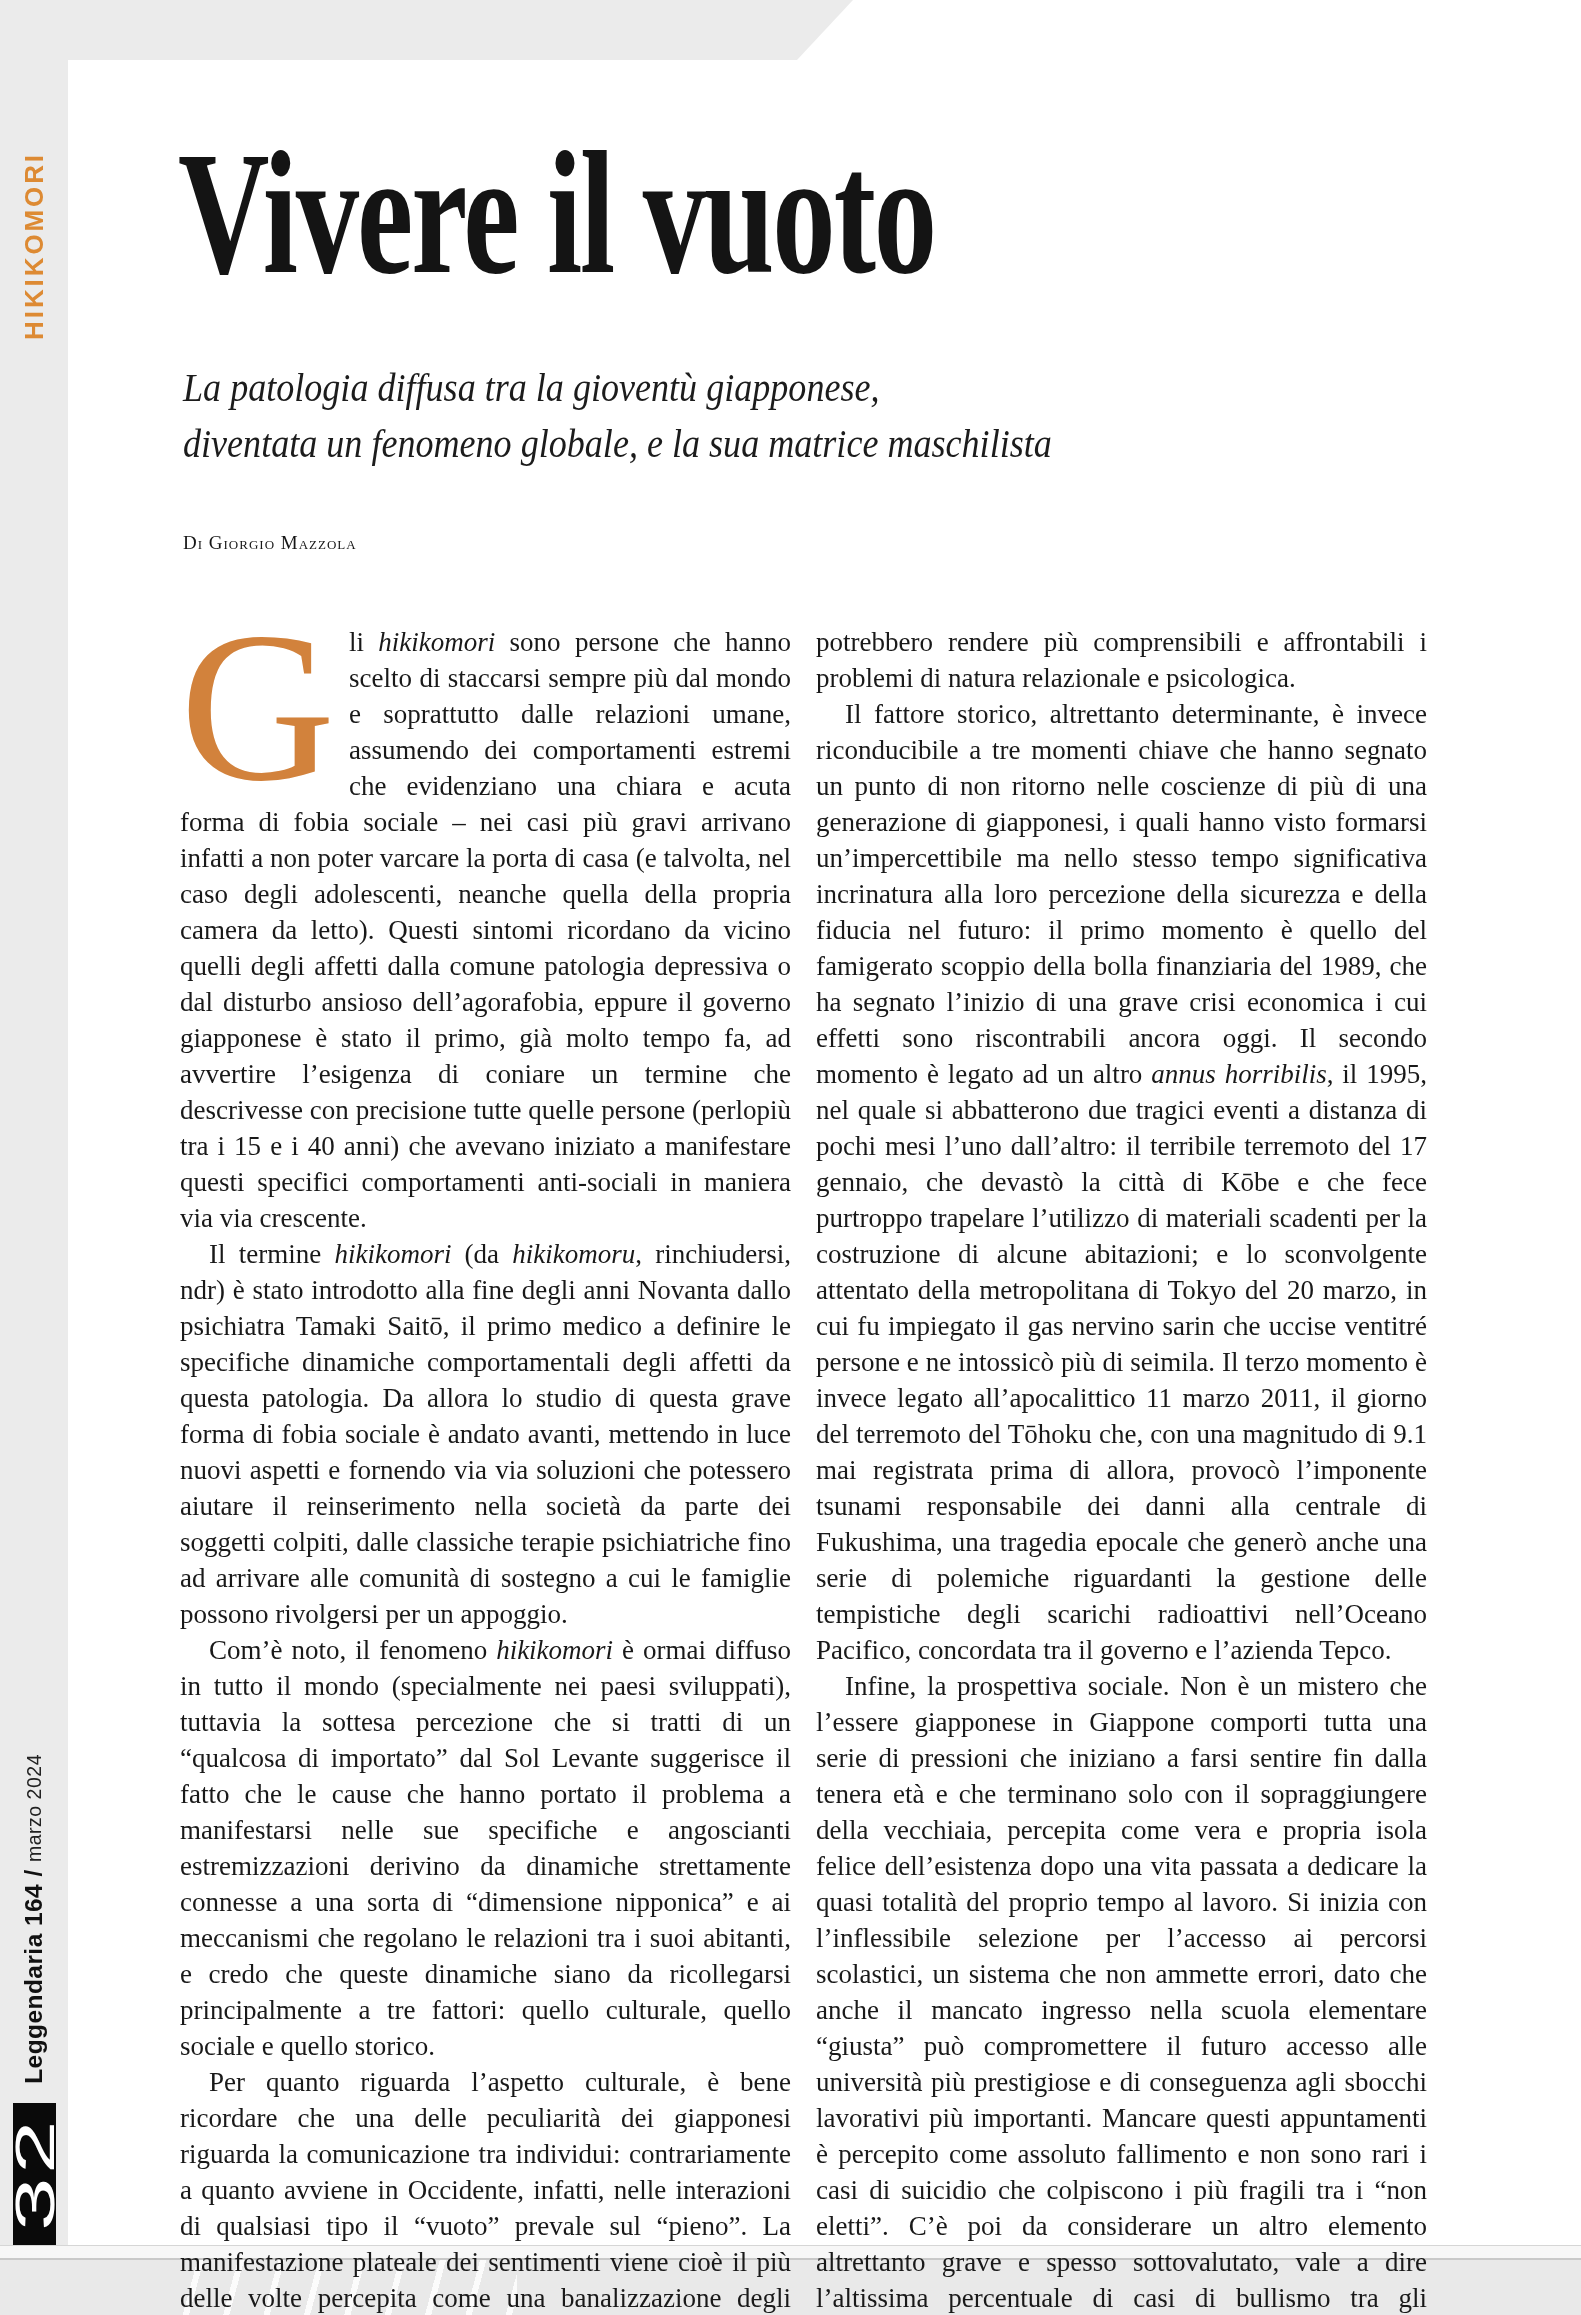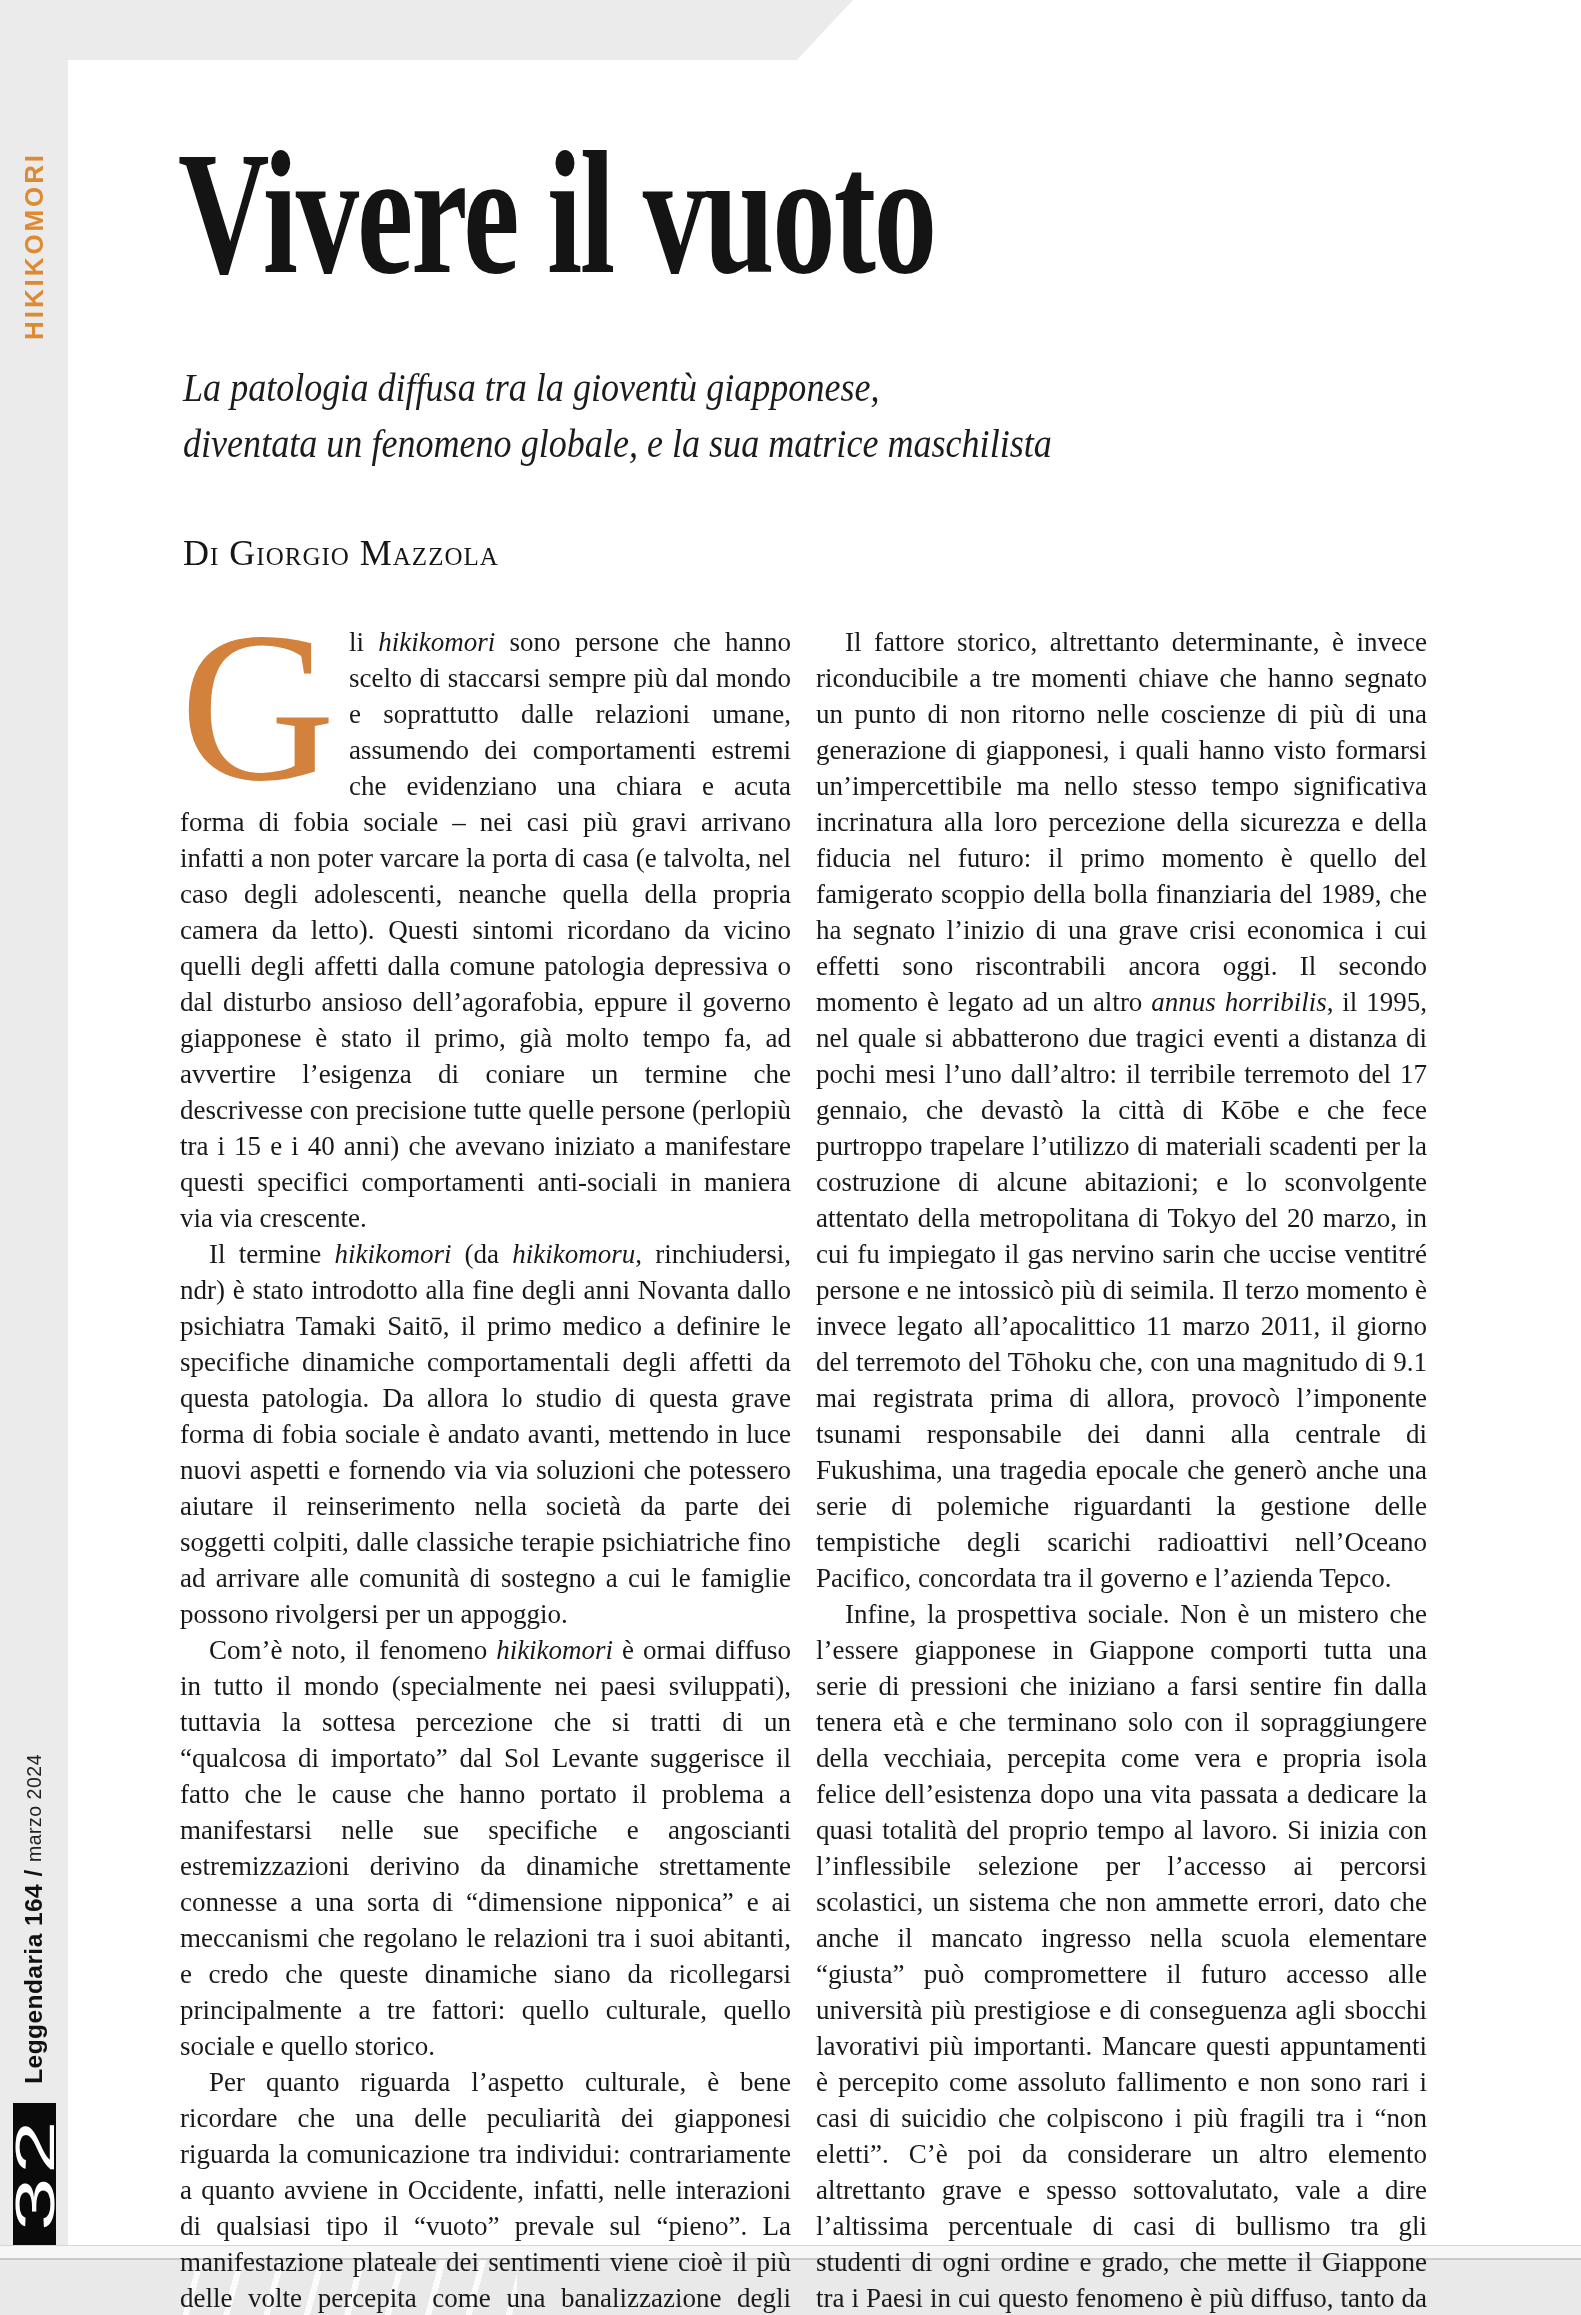--- a/index.html
+++ b/index.html
@@ -38,21 +38,21 @@
                     background:repeating-linear-gradient(105deg,
                       rgba(255,255,255,0) 0 33px, rgba(255,255,255,0.85) 33px 39px); }
 
   
   .title { position:absolute; left:178px; top:125px; font-size:176px; line-height:1;
            letter-spacing:-2.9px; color:#141414; white-space:nowrap;
            transform:scaleX(0.72); transform-origin:left top; }
   .subtitle { position:absolute; left:183px; top:359px; font-style:italic; font-size:41px;
               line-height:56px; color:#1c1c1c; transform:scaleX(0.88); transform-origin:left top;
               white-space:nowrap; }
-  .byline { position:absolute; left:183px; top:532px; font-variant:small-caps; font-size:36px;
+  .byline { position:absolute; left:183px; top:532px; font-variant:small-caps; font-size:19px;
             letter-spacing:1px; color:#161616; }
 
   
   .article { position:absolute; left:180px; top:624px; width:1248px;
              display:grid; grid-template-columns:611px 611px; column-gap:25px;
              font-size:27px; line-height:36px; text-align:justify; color:#191919; }
   .article p { margin:0; }
   .article p.indent { text-indent:29px; }
   .article em { font-style:italic; }
   .dropcap { float:left; color:var(--accent); font-size:215px; line-height:154px;
@@ -89,17 +89,18 @@
 <div class="byline">Di Giorgio Mazzola</div>
 
 <div class="article">
   <div>
       <p><span class="dropcap">G</span><span>li </span><em>hikikomori</em><span> sono persone che hanno scelto di staccarsi sempre più dal mondo e soprattutto dalle relazioni umane, assumendo dei comportamenti estremi che evidenziano una chiara e acuta forma di fobia sociale – nei casi più gravi arrivano infatti a non poter varcare la porta di casa (e talvolta, nel caso degli adolescenti, neanche quella della propria camera da letto). Questi sintomi ricordano da vicino quelli degli affetti dalla comune patologia depressiva o dal disturbo ansioso dell’agorafobia, eppure il governo giapponese è stato il primo, già molto tempo fa, ad avvertire l’esigenza di coniare un termine che descrivesse con precisione tutte quelle persone (perlopiù tra i 15 e i 40 anni) che avevano iniziato a manifestare questi specifici comportamenti anti-sociali in maniera via via crescente.</span></p>
       <p class="indent"><span>Il termine </span><em>hikikomori</em><span> (da </span><em>hikikomoru</em><span>, rinchiudersi, ndr) è stato introdotto alla fine degli anni Novanta dallo psichiatra Tamaki Saitō, il primo medico a definire le specifiche dinamiche comportamentali degli affetti da questa patologia. Da allora lo studio di questa grave forma di fobia sociale è andato avanti, mettendo in luce nuovi aspetti e fornendo via via soluzioni che potessero aiutare il reinserimento nella società da parte dei soggetti colpiti, dalle classiche terapie psichiatriche fino ad arrivare alle comunità di sostegno a cui le famiglie possono rivolgersi per un appoggio.</span></p>
       <p class="indent"><span>Com’è noto, il fenomeno </span><em>hikikomori</em><span> è ormai diffuso in tutto il mondo (specialmente nei paesi sviluppati), tuttavia la sottesa percezione che si tratti di un “qualcosa di importato” dal Sol Levante suggerisce il fatto che le cause che hanno portato il problema a manifestarsi nelle sue specifiche e angoscianti estremizzazioni derivino da dinamiche strettamente connesse a una sorta di “dimensione nipponica” e ai meccanismi che regolano le relazioni tra i suoi abitanti, e credo che queste dinamiche siano da ricollegarsi principalmente a tre fattori: quello culturale, quello sociale e quello storico.</span></p>
       <p class="indent"><span>Per quanto riguarda l’aspetto culturale, è bene ricordare che una delle peculiarità dei giapponesi riguarda la comunicazione tra individui: contrariamente a quanto avviene in Occidente, infatti, nelle interazioni di qualsiasi tipo il “vuoto” prevale sul “pieno”. La manifestazione plateale dei sentimenti viene cioè il più delle volte percepita come una banalizzazione degli stessi e questo porta inevitabilmente a una prevalenza dello scambio non verbale tra le parti che, se da un’ottica occidentale può apparire il più delle volte come uno (stereotipato) trionfo dell’eleganza del gesto, da un punto di vista prettamente umano determina una generale inibizione di tutte quelle esteriorizzazioni che il più delle volte</span></p>
     </div>
   <div>
+      <p><span>potrebbero rendere più comprensibili e affrontabili i problemi di natura relazionale e psicologica.</span></p>
       <p class="indent"><span>Il fattore storico, altrettanto determinante, è invece riconducibile a tre momenti chiave che hanno segnato un punto di non ritorno nelle coscienze di più di una generazione di giapponesi, i quali hanno visto formarsi un’impercettibile ma nello stesso tempo significativa incrinatura alla loro percezione della sicurezza e della fiducia nel futuro: il primo momento è quello del famigerato scoppio della bolla finanziaria del 1989, che ha segnato l’inizio di una grave crisi economica i cui effetti sono riscontrabili ancora oggi. Il secondo momento è legato ad un altro </span><em>annus horribilis</em><span>, il 1995, nel quale si abbatterono due tragici eventi a distanza di pochi mesi l’uno dall’altro: il terribile terremoto del 17 gennaio, che devastò la città di Kōbe e che fece purtroppo trapelare l’utilizzo di materiali scadenti per la costruzione di alcune abitazioni; e lo sconvolgente attentato della metropolitana di Tokyo del 20 marzo, in cui fu impiegato il gas nervino sarin che uccise ventitré persone e ne intossicò più di seimila. Il terzo momento è invece legato all’apocalittico 11 marzo 2011, il giorno del terremoto del Tōhoku che, con una magnitudo di 9.1 mai registrata prima di allora, provocò l’imponente tsunami responsabile dei danni alla centrale di Fukushima, una tragedia epocale che generò anche una serie di polemiche riguardanti la gestione delle tempistiche degli scarichi radioattivi nell’Oceano Pacifico, concordata tra il governo e l’azienda Tepco.</span></p>
       <p class="indent"><span>Infine, la prospettiva sociale. Non è un mistero che l’essere giapponese in Giappone comporti tutta una serie di pressioni che iniziano a farsi sentire fin dalla tenera età e che terminano solo con il sopraggiungere della vecchiaia, percepita come vera e propria isola felice dell’esistenza dopo una vita passata a dedicare la quasi totalità del proprio tempo al lavoro. Si inizia con l’inflessibile selezione per l’accesso ai percorsi scolastici, un sistema che non ammette errori, dato che anche il mancato ingresso nella scuola elementare “giusta” può compromettere il futuro accesso alle università più prestigiose e di conseguenza agli sbocchi lavorativi più importanti. Mancare questi appuntamenti è percepito come assoluto fallimento e non sono rari i casi di suicidio che colpiscono i più fragili tra i “non eletti”. C’è poi da considerare un altro elemento altrettanto grave e spesso sottovalutato, vale a dire l’altissima percentuale di casi di bullismo tra gli studenti di ogni ordine e grado, che mette il Giappone tra i Paesi in cui questo fenomeno è più diffuso, tanto da spingere alcune compagnie assicuratrici a fornire delle polizze a sostegno delle famiglie degli studenti colpiti.</span></p>
     </div>
 </div>
 
 
 </body></html>

